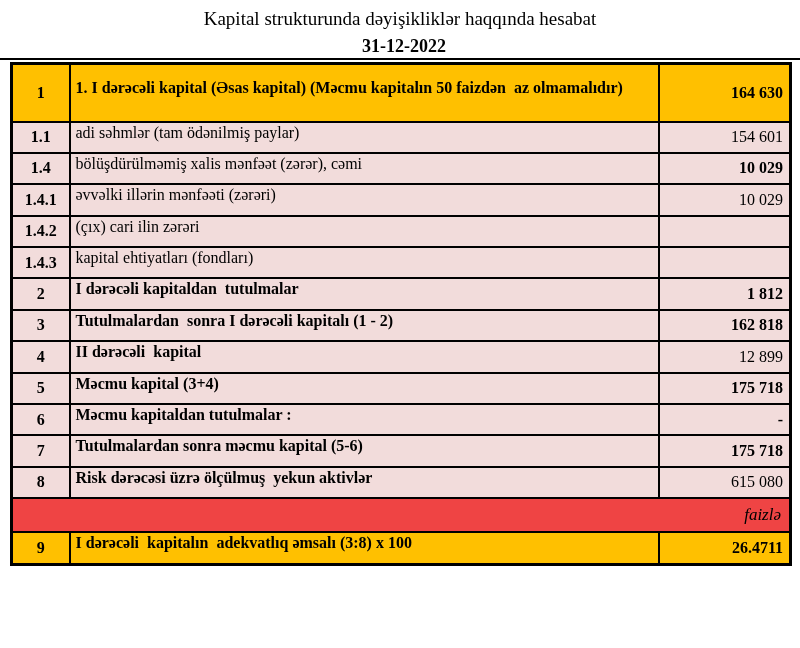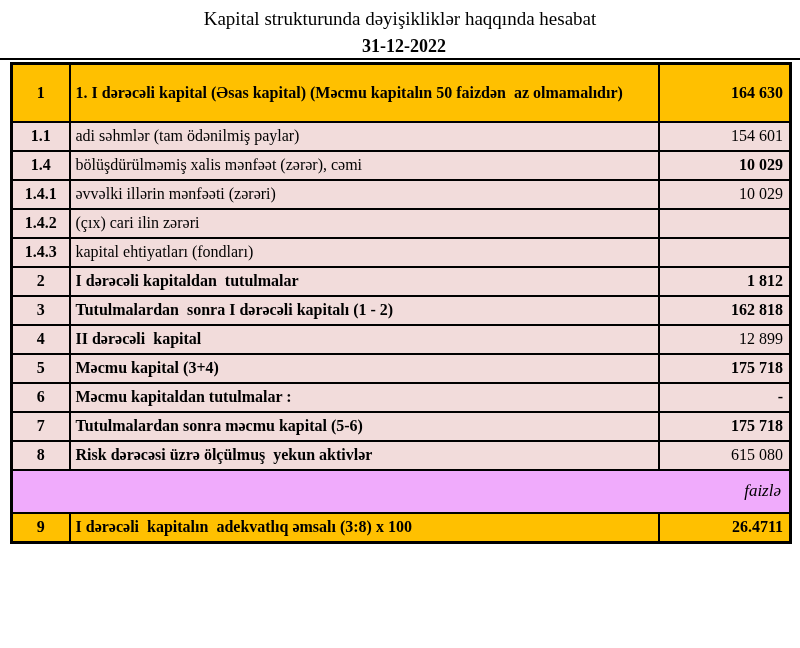--- a/index.html
+++ b/index.html
@@ -67,25 +67,25 @@
     vertical-align:middle;
     line-height:1.15;
     overflow:hidden;
   }
   .capital-table tr{background:var(--pink);height:29px;}
   .capital-table tr.r-orange{background:var(--orange);}
   .capital-table tr.r-tall{height:58px;}
   .capital-table tr.r-adeq{height:30px;}
 
   td.num{text-align:center;font-weight:bold;}
-  td.lbl{text-align:left;padding:1px 4px 1px 5px;white-space:pre-wrap;}
+  td.lbl{text-align:left;padding:1px 4px 10px 5px;white-space:pre-wrap;}
   td.val{text-align:right;padding-right:6px;}
   .b{font-weight:bold;}
 
-  tr.percent-row{background:#f0abfc;height:43px;}
+  tr.percent-row{background:#ef4444;height:34px;}
   tr.percent-row td{
     text-align:right;
     font-style:italic;
     font-size:17px;
     padding-right:8px;
     border-left:3px solid var(--border);
     border-right:3px solid var(--border);
   }
 </style>
 </head>

